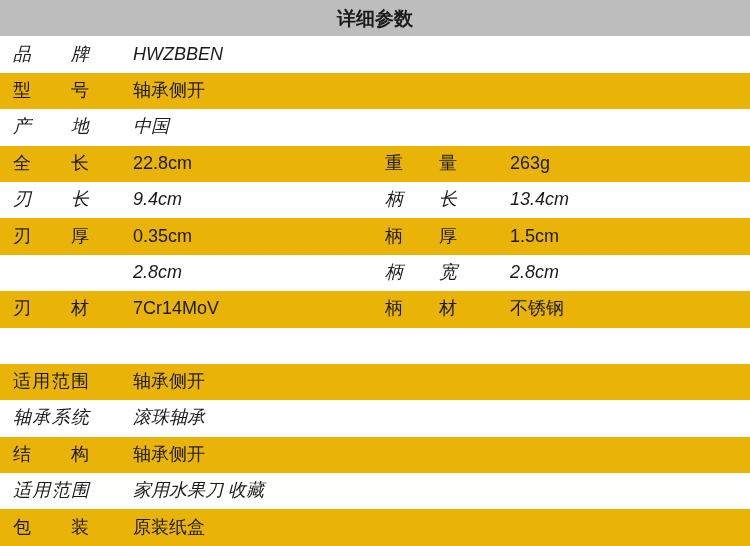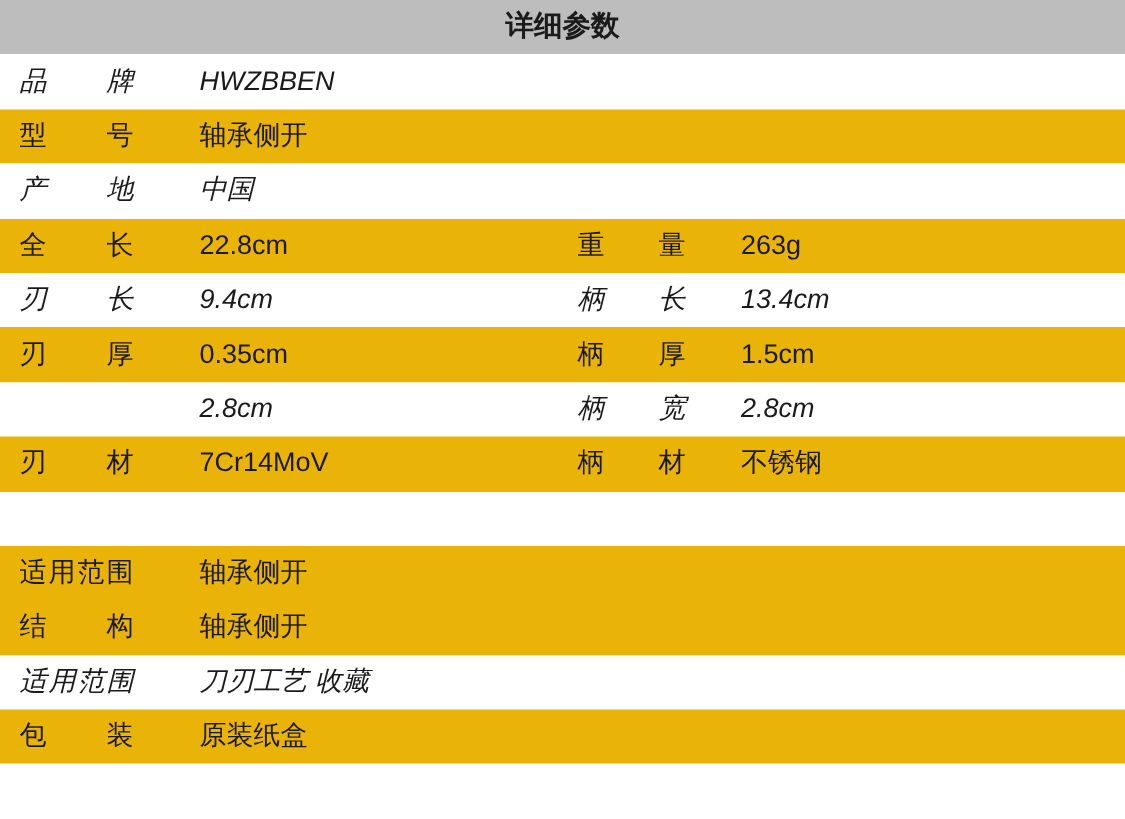--- a/index.html
+++ b/index.html
@@ -44,21 +44,21 @@
     white-space: nowrap;
   }
   .label {
     text-align: justify;
     text-align-last: justify;
     -moz-text-align-last: justify;
   }
   .l1 { left: 13px; width: 76px; }
   .v1 { left: 133px; }
   .l2 { left: 385px; width: 72px; }
-  .v2 { left: 494px; }
+  .v2 { left: 510px; }
 </style>
 </head>
 <body>
 
 <div id="spec-table">
 
   <div class="row header">
     <div class="header-title">详细参数</div>
   </div>
 
@@ -112,29 +112,33 @@
   </div>
 
   <div class="row white">
   </div>
 
   <div class="row gray">
     <span class="cellspan label l1">适用范围</span>
     <span class="cellspan v1">轴承侧开</span>
   </div>
 
+  <div class="row white">
+    <span class="cellspan label l1">轴承系统</span>
+    <span class="cellspan v1">滚珠轴承</span>
+  </div>
 
   <div class="row gray">
     <span class="cellspan label l1">结构</span>
     <span class="cellspan v1">轴承侧开</span>
   </div>
 
   <div class="row white">
     <span class="cellspan label l1">适用范围</span>
-    <span class="cellspan v1">刀刃工艺 收藏</span>
+    <span class="cellspan v1">家用水果刀 收藏</span>
   </div>
 
   <div class="row gray">
     <span class="cellspan label l1">包装</span>
     <span class="cellspan v1">原装纸盒</span>
   </div>
 
 </div>
 
 </body></html>

